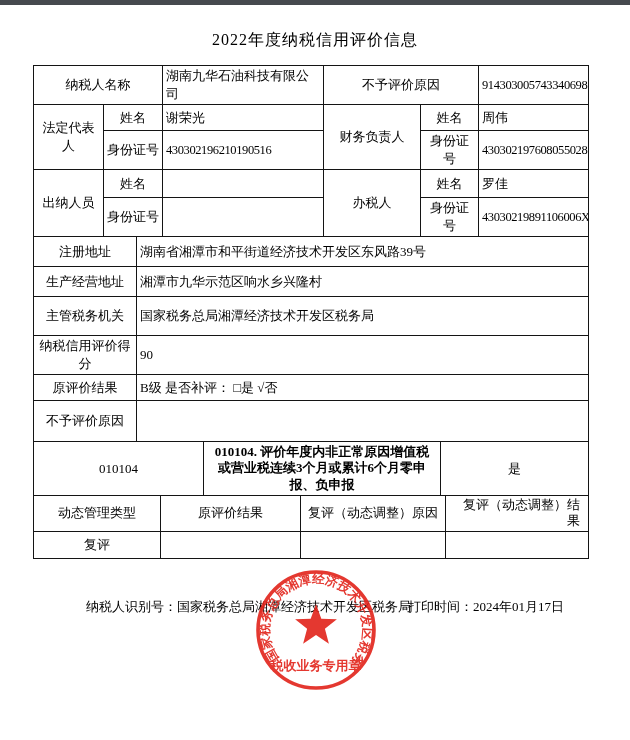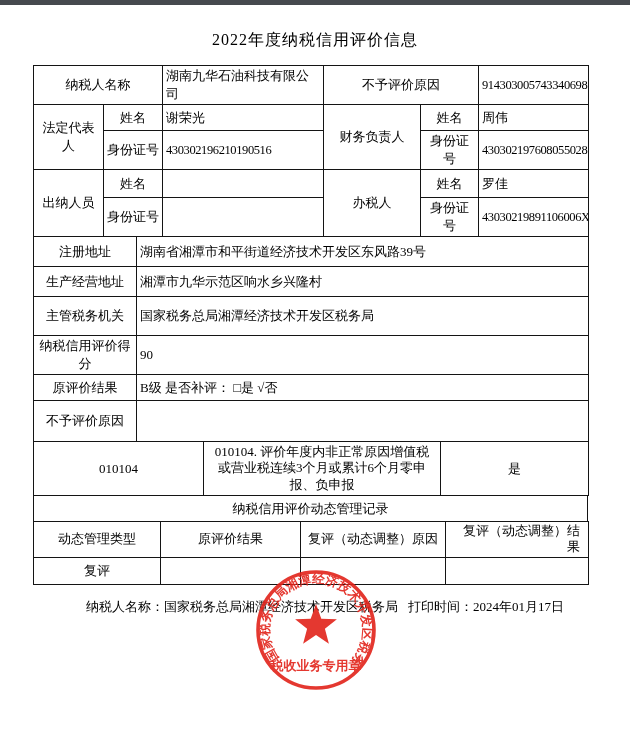--- a/index.html
+++ b/index.html
@@ -26,21 +26,21 @@
   }
   td.lbl,th{text-align:center;}
   td.val{text-align:left;}
   td.ctr{text-align:center;}
   td.num{font-size:12.5px;white-space:nowrap;letter-spacing:-0.4px;padding-right:1px;}
   .section-title{
     border:1.5px solid var(--border);margin-top:-1px;height:25px;line-height:25px;
     text-align:center;font-size:13px;
   }
   .wrapcol{padding-left:8px;padding-right:8px;line-height:1.25;text-align:right;}
-  .namecell{line-height:1.26;padding:2px 8px;}
+  .namecell{line-height:1.26;padding:2px 8px;font-weight:bold;}
   .footer{position:absolute;top:598px;left:0;width:630px;height:20px;font-size:13px;}
   .footer-authority{position:absolute;left:86px;top:0;}
   .footer-print{position:absolute;right:66px;top:0;}
   .seal{position:absolute;left:253px;top:567px;width:126px;height:126px;opacity:0.9;pointer-events:none;}
   .seal text{fill:var(--seal);font-family:"Liberation Serif","DejaVu Serif",serif;font-weight:bold;}
   .seal .ring{stroke:var(--seal);}
   .seal .star{fill:var(--seal);}
 </style>
 </head>
 <body>
@@ -141,21 +141,20 @@
         </colgroup>
       <tbody>
       <tr style="height:52px">
         <td class="ctr">010104</td>
         <td class="ctr namecell">010104. 评价年度内非正常原因增值税或营业税连续3个月或累计6个月零申报、负申报</td>
         <td class="ctr">是</td>
       </tr>
     </tbody>
       </table>
 
-    <div class="section-title">纳税信用评价动态管理记录</div>
 
     <table>
       <colgroup>
           <col style="width:127px">
           <col style="width:140px">
           <col style="width:145px">
           <col style="width:143px">
         </colgroup>
       <tbody>
           <tr style="height:34px">
@@ -168,21 +167,21 @@
         <td class="lbl">复评</td>
         <td class="val"></td>
         <td class="val"></td>
         <td class="val"></td>
       </tr>
     </tbody>
       </table>
   </div>
 
   <div class="footer">
-    <span class="footer-authority"><span>纳税人名称：</span><span>国家税务总局湘潭经济技术开发区税务局</span></span>
+    <span class="footer-authority"><span>纳税人识别号：</span><span>国家税务总局湘潭经济技术开发区税务局</span></span>
     <span class="footer-print"><span>打印时间：</span><span>2024年01月17日</span></span>
   </div>
 
   <svg class="seal" viewBox="0 0 126 126" aria-hidden="true">
     <circle class="ring" cx="63" cy="63" r="58" fill="none" stroke-width="3.6"></circle>
     <path id="sealArc" d="M 27 93.2 A 47 47 0 1 1 99 93.2" fill="none"></path>
     <text font-size="12.5">
       <textPath href="#sealArc" startOffset="2" textLength="226">国家税务总局湘潭经济技术开发区税务局</textPath>
     </text>
     <polygon class="star" points="63,37 68.3,51.7 83.9,52.2 71.9,61.8 75.9,76.8 63,68 50.1,76.8 54.1,61.8 42.1,52.2 57.7,51.7"></polygon>

